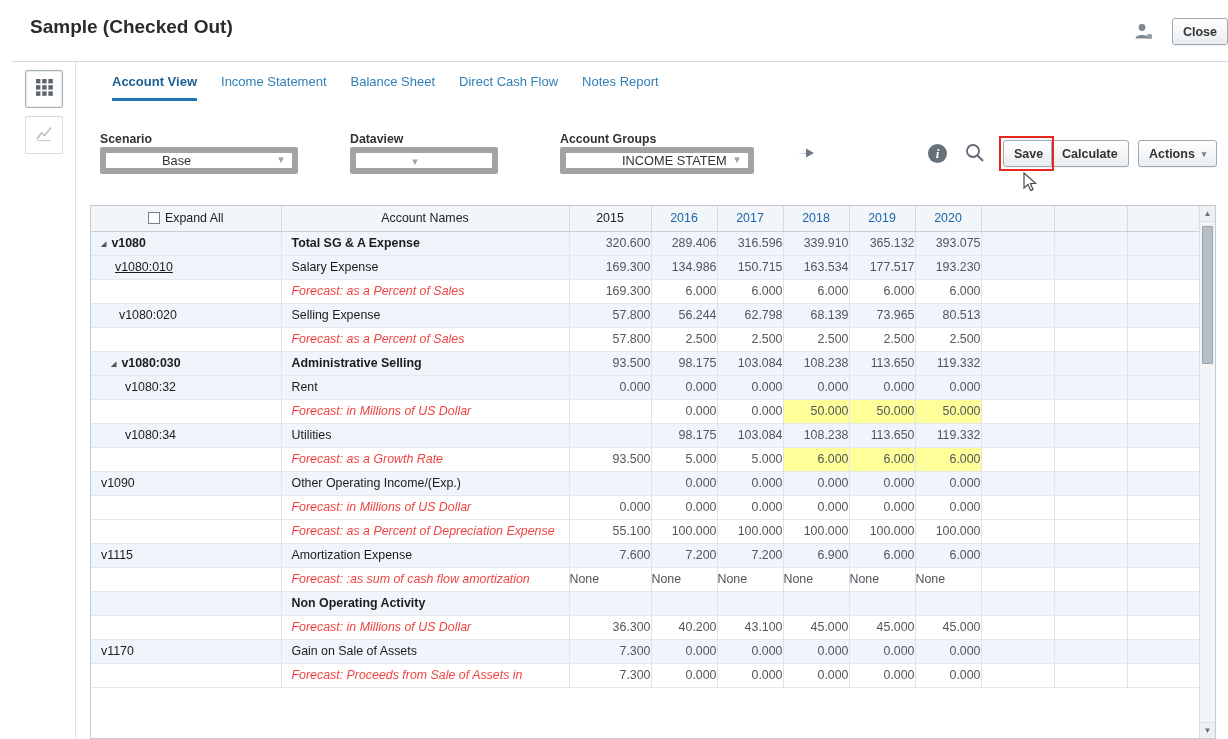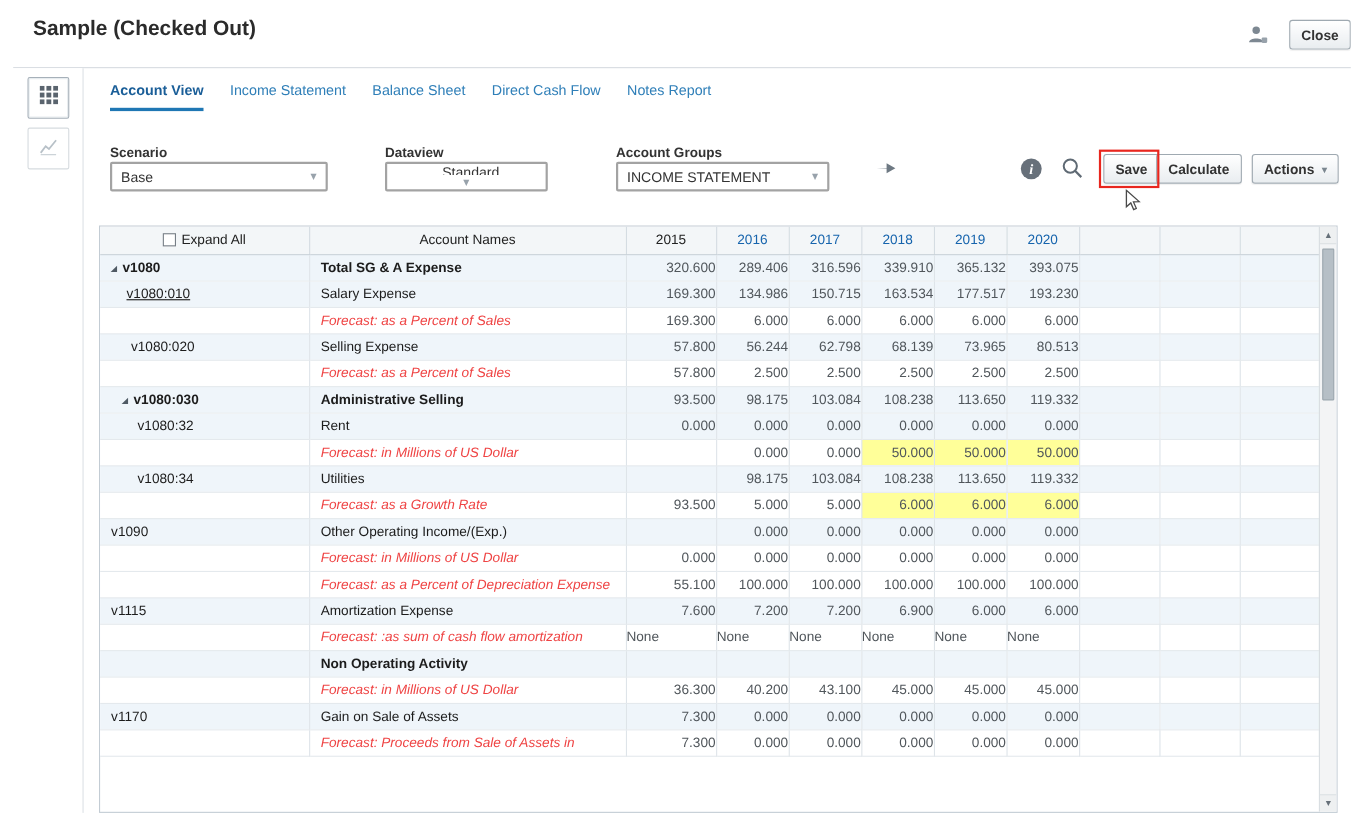--- a/index.html
+++ b/index.html
@@ -25,26 +25,26 @@
   
   .sidebar { position:absolute; left:0; top:62px; width:76px; height:677px;
     background:#fff; border-right:1px solid #dde2e6; }
   .side-btn { width:38px; height:38px; margin:8px 0 0 25px; border:1px solid #d6dbdf;
     border-radius:2px; background:#fff; display:flex; align-items:center; justify-content:center; }
   .side-btn.active { border-color:#a6b0b9; box-shadow:0 0 0 1px #e7ecef inset; }
 
   
   .tabs { position:absolute; left:100px; top:74px; display:flex; gap:24px; }
   .tab { font-size:13px; color:#2f7fb8; padding-bottom:9px; border-bottom:3px solid transparent; }
-  .tab.active { color:#1a5e98; font-weight:bold; border-bottom-color:#1f77b4; }
+  .tab.active { color:#1a5e98; font-weight:bold; border-bottom-color:#1f77b4;margin-left:12px; }
 
   
   .flabel { position:absolute; font-size:12.3px; font-weight:bold; color:#333; }
-  .dd { position:absolute; height:27px; border:2px solid #a3a3a3; border-radius:2px;
-    background:#fff; display:flex; align-items:center; }
+  .dd { position:absolute; height:27px; border:6px solid #a3a3a3; border-radius:2px;
+    background:#fff; display:flex; align-items:flex-start;padding-left:48px; }
   .dd-val { flex:1; padding-left:8px; font-size:12.8px; color:#333; white-space:nowrap; overflow:hidden; }
   .dd-arrow { width:22px; text-align:center; color:#98a2ab; font-size:11px; }
 
   .icon-abs { position:absolute; }
   .info-ic { width:19px; height:19px; border-radius:50%; background:#67707a; color:#fff;
     font-family:"Liberation Serif", serif; font-size:13px; font-weight:bold; font-style:italic;
     display:flex; align-items:center; justify-content:center; }
 
   
   .red-box { position:absolute; left:999px; top:136px; width:55px; height:35px;

